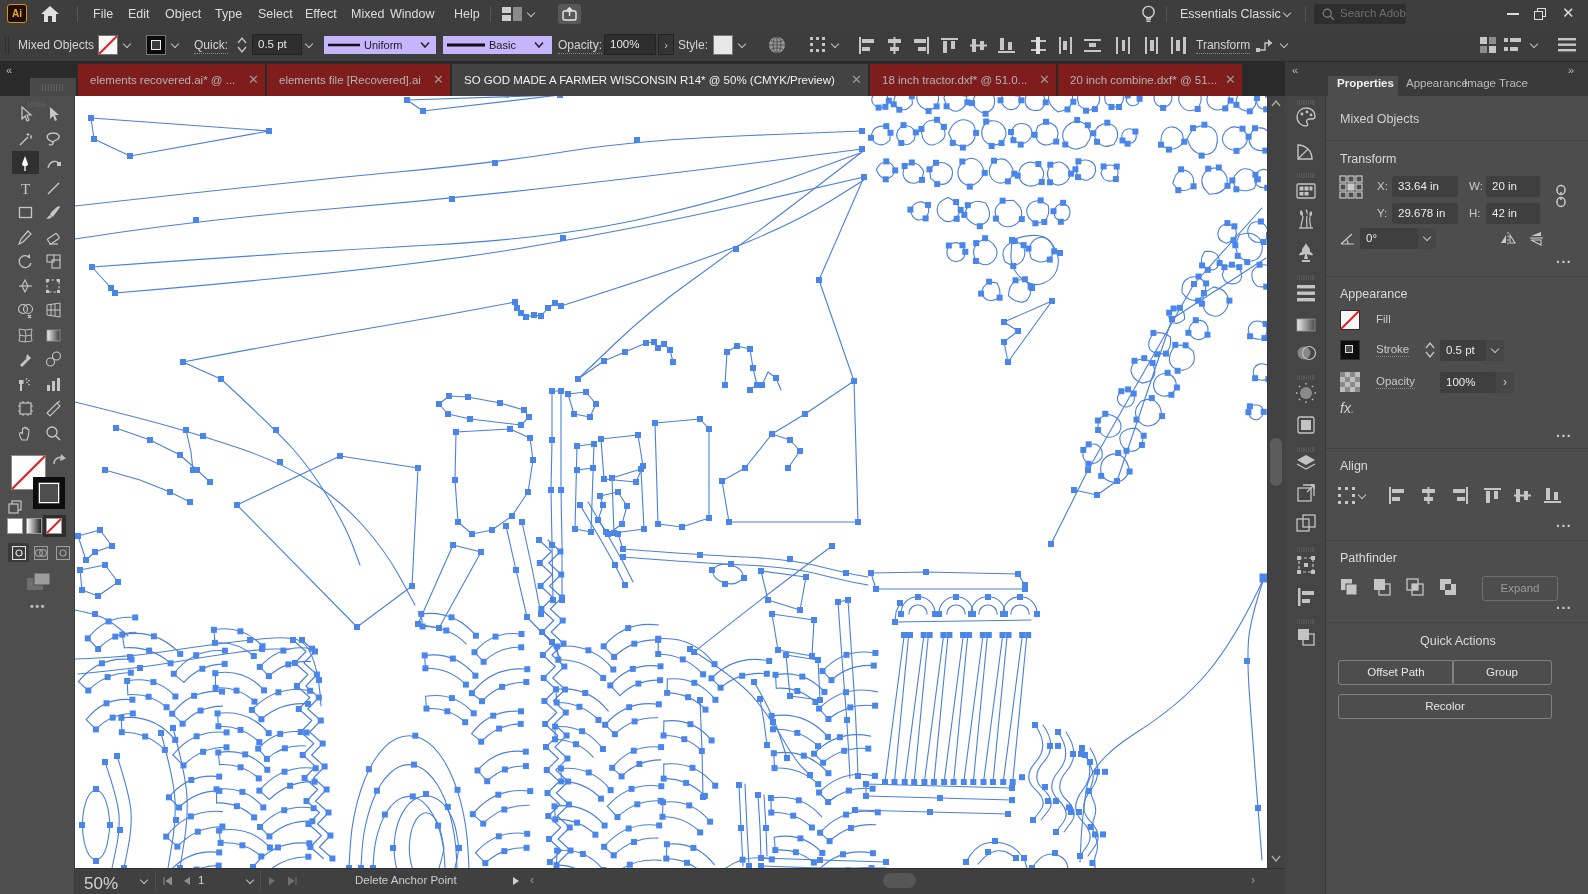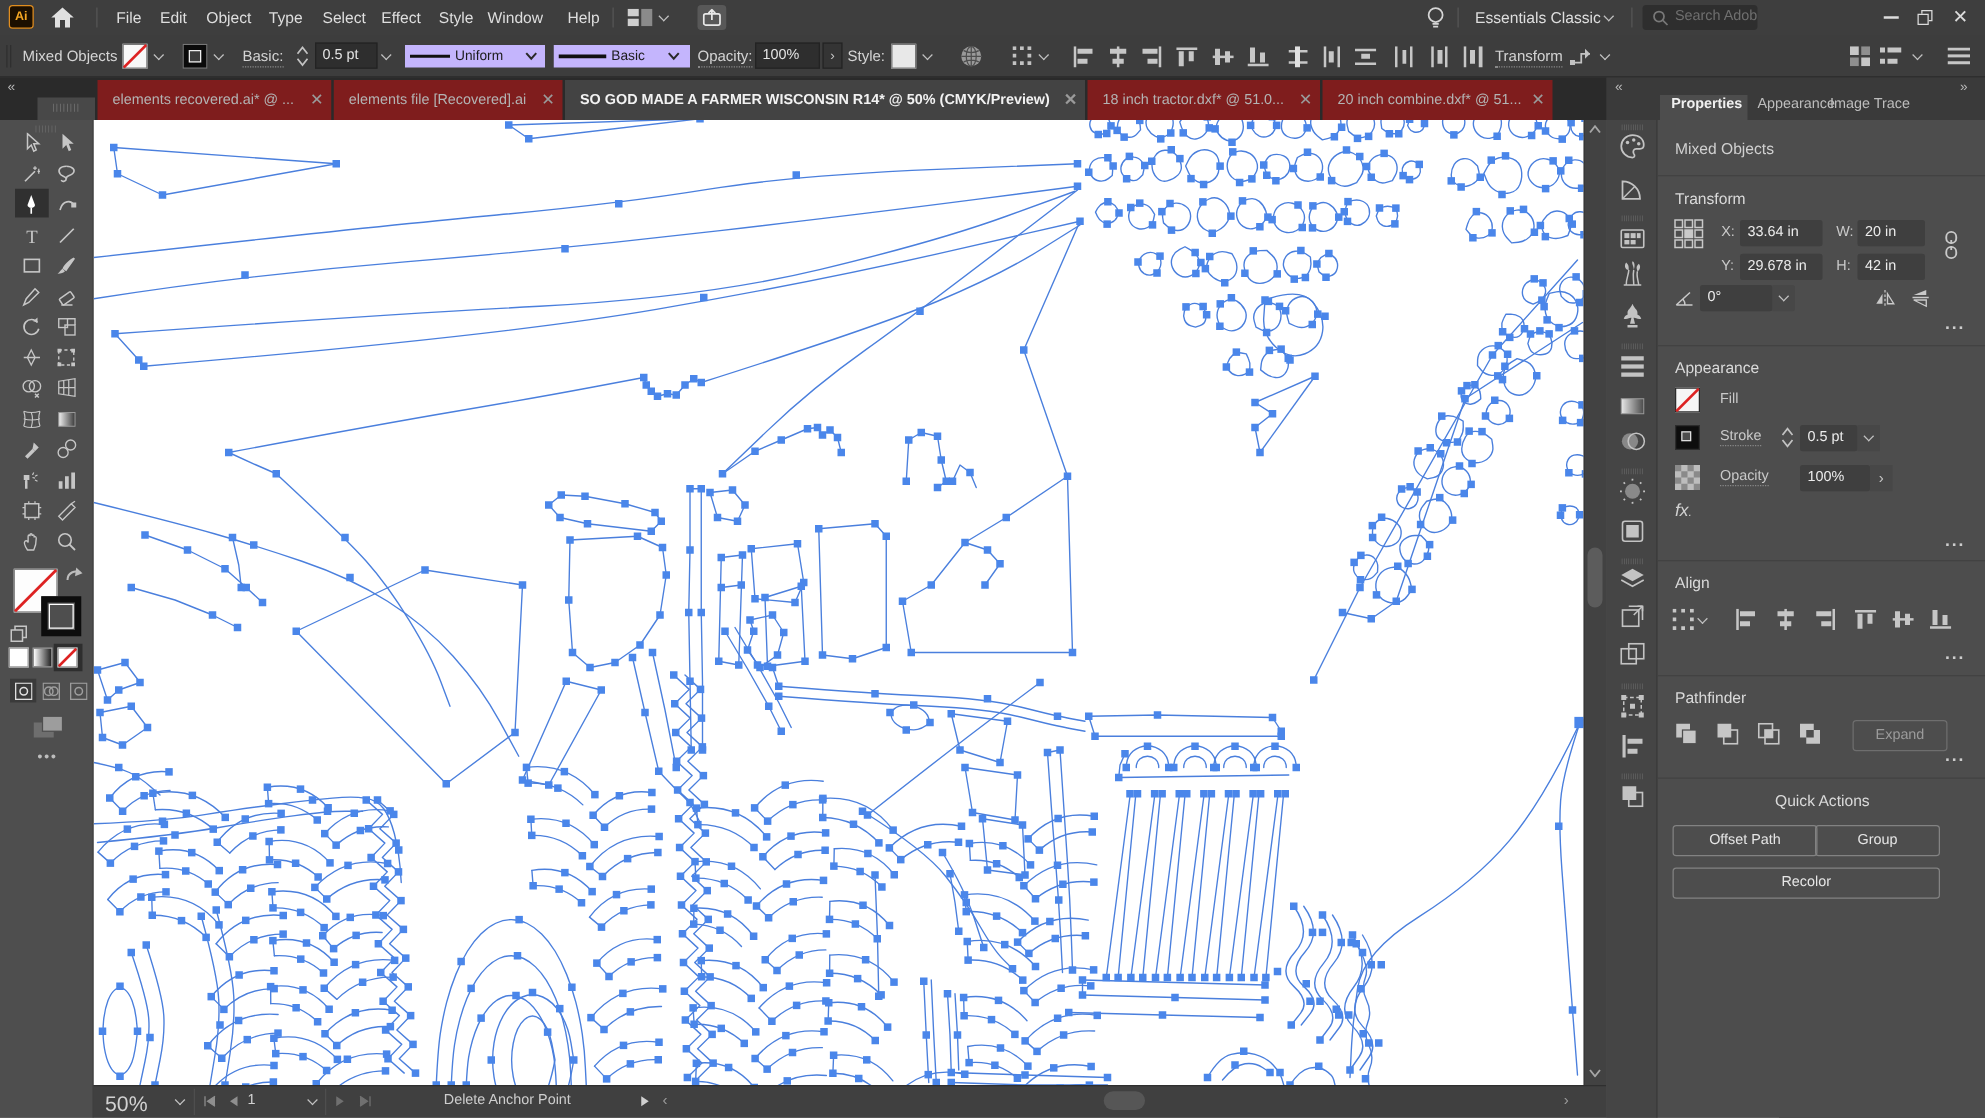--- a/index.html
+++ b/index.html
@@ -9,21 +9,21 @@
 #ctrlbar{position:absolute;left:0;top:28px;width:1588px;height:34px;background:#3d3d3d;border-bottom:1px solid #2a2a2a}
 .clab{position:absolute;top:10px;font-size:12px;color:#d4d4d4}
 .dfield{position:absolute;top:6px;height:21px;background:#2e2e2e;border:1px solid #232323;color:#e4e4e4;font-size:11.5px;line-height:19px;padding-left:5px}
 .lfield{position:absolute;top:8px;height:18px;background:#c4b5fd;color:#1c1c1c;font-size:11px;line-height:18px}
 .chev{position:absolute;width:7px;height:7px}
 .chev:after{content:"";position:absolute;left:1px;top:0px;width:5px;height:5px;border-right:1.4px solid #c2c2c2;border-bottom:1.4px solid #c2c2c2;transform:rotate(45deg)}
 .vsep{position:absolute;width:1px;background:#565656}
 #tabbar{position:absolute;left:0;top:62px;width:1588px;height:34px;background:#2a2a2a}
 .tab{position:absolute;top:2px;height:32px;background:#7f1d1d;color:#b3b3b3;font-size:11.5px;line-height:32px;padding-left:12px;white-space:nowrap;overflow:hidden}
 .tab .x{position:absolute;top:0;right:6px;color:#9a9a9a;font-size:13px}
-.tab.active{background:#434343;color:#f2f2f2;font-weight:bold}
+.tab.active{background:#434343;color:#f2f2f2;font-weight:normal}
 #ltoolbar{position:absolute;left:0;top:96px;width:75px;height:798px;background:#4e4e4e;border-right:1px solid #3c3c3c}
 #canvas{position:absolute;left:75px;top:96px;width:1192px;height:772px;background:#ffffff;overflow:hidden}
 #vscroll{position:absolute;left:1267px;top:96px;width:18px;height:772px;background:#424242;border-left:1px solid #383838}
 #statusbar{position:absolute;left:75px;top:868px;width:1210px;height:26px;background:#404040;border-top:1px solid #2f2f2f}
 #rightpanel{position:absolute;left:1285px;top:96px;width:303px;height:798px;background:#4d4d4d}
 #iconstrip{position:absolute;left:1285px;top:96px;width:41px;height:798px;background:#454545;border-right:1px solid #3a3a3a}
 #rphead{position:absolute;left:1285px;top:62px;width:303px;height:34px;background:#3a3a3a}
 .ptab{position:absolute;top:77px;font-size:11.5px;color:#bdbdbd}
 .sechead{position:absolute;font-size:12.5px;color:#dadada}
 .pfield{position:absolute;height:21px;background:#3f3f3f;border-radius:2px;color:#ececec;font-size:11.5px;line-height:21px;padding-left:6px}
@@ -36,21 +36,21 @@
 <div class="abs" style="left:7px;top:4px;width:20px;height:19px;background:#1c0f00;border:1.5px solid #e08d1f;border-radius:3px;color:#f5a723;font-size:10px;font-weight:bold;text-align:center;line-height:17px">Ai</div>
 <svg class="abs" style="left:40px;top:5px" width="20" height="18" viewBox="0 0 20 18">
       <path d="M10 1 L19 9 L16 9 L16 17 L12 17 L12 11 L8 11 L8 17 L4 17 L4 9 L1 9 Z" fill="#e0e0e0"></path>
     </svg>
 <span class="mitem" style="left:93px">File</span>
 <span class="mitem" style="left:128px">Edit</span>
 <span class="mitem" style="left:165px">Object</span>
 <span class="mitem" style="left:215px">Type</span>
 <span class="mitem" style="left:258px">Select</span>
 <span class="mitem" style="left:305px">Effect</span>
-<span class="mitem" style="left:351px">Style</span>
+<span class="mitem" style="left:351px">Mixed</span>
 <span class="mitem" style="left:390px">Window</span>
 <span class="mitem" style="left:454px">Help</span>
 <div class="vsep" style="left:77px;top:6px;height:16px"></div>
 <div class="vsep" style="left:490px;top:6px;height:16px"></div>
 <svg class="abs" style="left:502px;top:7px" width="20" height="14" viewBox="0 0 20 14">
       <rect x="0" y="0" width="9" height="6" fill="#cfcfcf"></rect>
       <rect x="0" y="8" width="9" height="6" fill="#cfcfcf"></rect>
       <rect x="11" y="0" width="9" height="14" fill="#8a8a8a"></rect>
     </svg>
 <div class="chev" style="left:527px;top:10px"></div>
@@ -84,21 +84,21 @@
 <div class="vsep" style="left:8px;top:8px;height:18px;background:#2f2f2f"></div>
 <span class="clab" style="left:18px">Mixed Objects</span>
 <div class="abs" style="left:98px;top:7px;width:20px;height:20px;background:#f8f8f8;border:1px solid #777"></div>
 <svg class="abs" style="left:98px;top:7px" width="20" height="20">
       <path d="M1 19 L19 1" stroke="#d22" stroke-width="2"></path>
     </svg>
 <div class="chev" style="left:123px;top:13px"></div>
 <div class="abs" style="left:146px;top:7px;width:20px;height:20px;background:#0a0a0a;border:1px solid #777"></div>
 <div class="abs" style="left:151px;top:12px;width:10px;height:10px;background:#3d3d3d;border:1px solid #eee"></div>
 <div class="chev" style="left:171px;top:13px"></div>
-<span class="clab" style="left:194px;border-bottom:1px dotted #888;padding-bottom:1px">Basic:</span>
+<span class="clab" style="left:194px;border-bottom:1px dotted #888;padding-bottom:1px">Quick:</span>
 <svg class="abs" style="left:237px;top:8px" width="10" height="18" viewBox="0 0 10 18">
       <path d="M1 7 L5 2 L9 7" fill="none" stroke="#c2c2c2" stroke-width="1.4"></path>
       <path d="M1 11 L5 16 L9 11" fill="none" stroke="#c2c2c2" stroke-width="1.4"></path>
     </svg>
 <div class="dfield" style="left:252px;width:50px">0.5 pt</div>
 <div class="chev" style="left:305px;top:13px"></div>
 <div class="lfield" style="left:324px;width:112px"><svg width="40" height="18" style="vertical-align:top">
         <path d="M4 9 L36 9" stroke="#111" stroke-width="2.5"></path>
       </svg>Uniform</div>
 <svg class="abs" style="left:420px;top:13px" width="10" height="8" viewBox="0 0 10 8">

